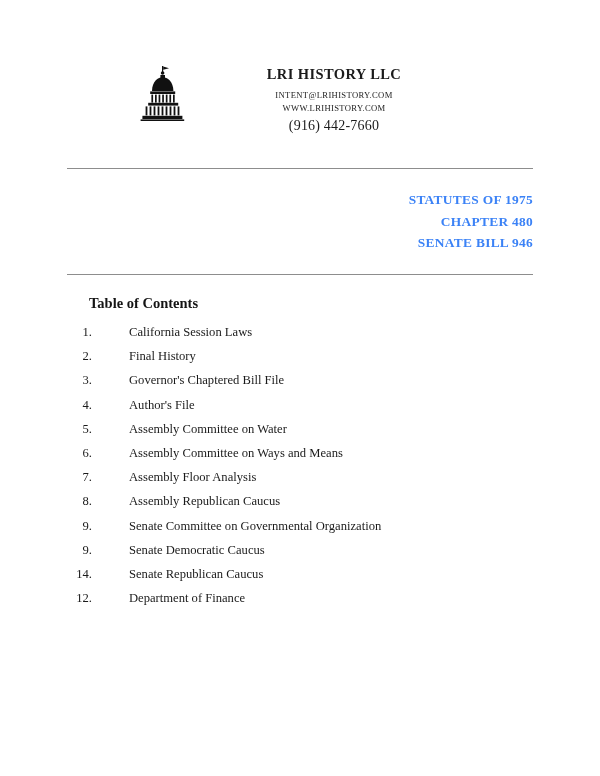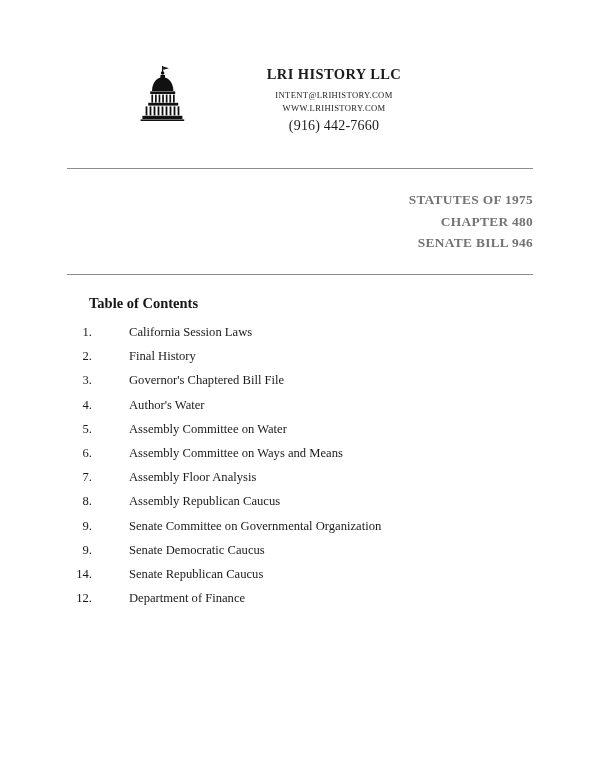--- a/index.html
+++ b/index.html
@@ -84,21 +84,21 @@
     width: 466px;
     margin: 0 auto;
     text-align: right;
     padding-top: 20px;
   }
   .citation div {
     font-weight: bold;
     font-size: 13.4px;
     letter-spacing: 0.3px;
     line-height: 1.62;
-    color: #737373;
+    color: #3b82f6;
   }
 
   
   .toc {
     width: 466px;
     margin: 0 auto;
     padding-top: 20px;
   }
   .toc-title {
     font-weight: bold;
@@ -206,21 +206,21 @@
       <li>
         <span class="toc-num">2.</span>
         <span class="toc-label">Final History</span>
       </li>
       <li>
         <span class="toc-num">3.</span>
         <span class="toc-label">Governor's Chaptered Bill File</span>
       </li>
       <li>
         <span class="toc-num">4.</span>
-        <span class="toc-label">Author's Water</span>
+        <span class="toc-label">Author's File</span>
       </li>
       <li>
         <span class="toc-num">5.</span>
         <span class="toc-label">Assembly Committee on Water</span>
       </li>
       <li>
         <span class="toc-num">6.</span>
         <span class="toc-label">Assembly Committee on Ways and Means</span>
       </li>
       <li>

